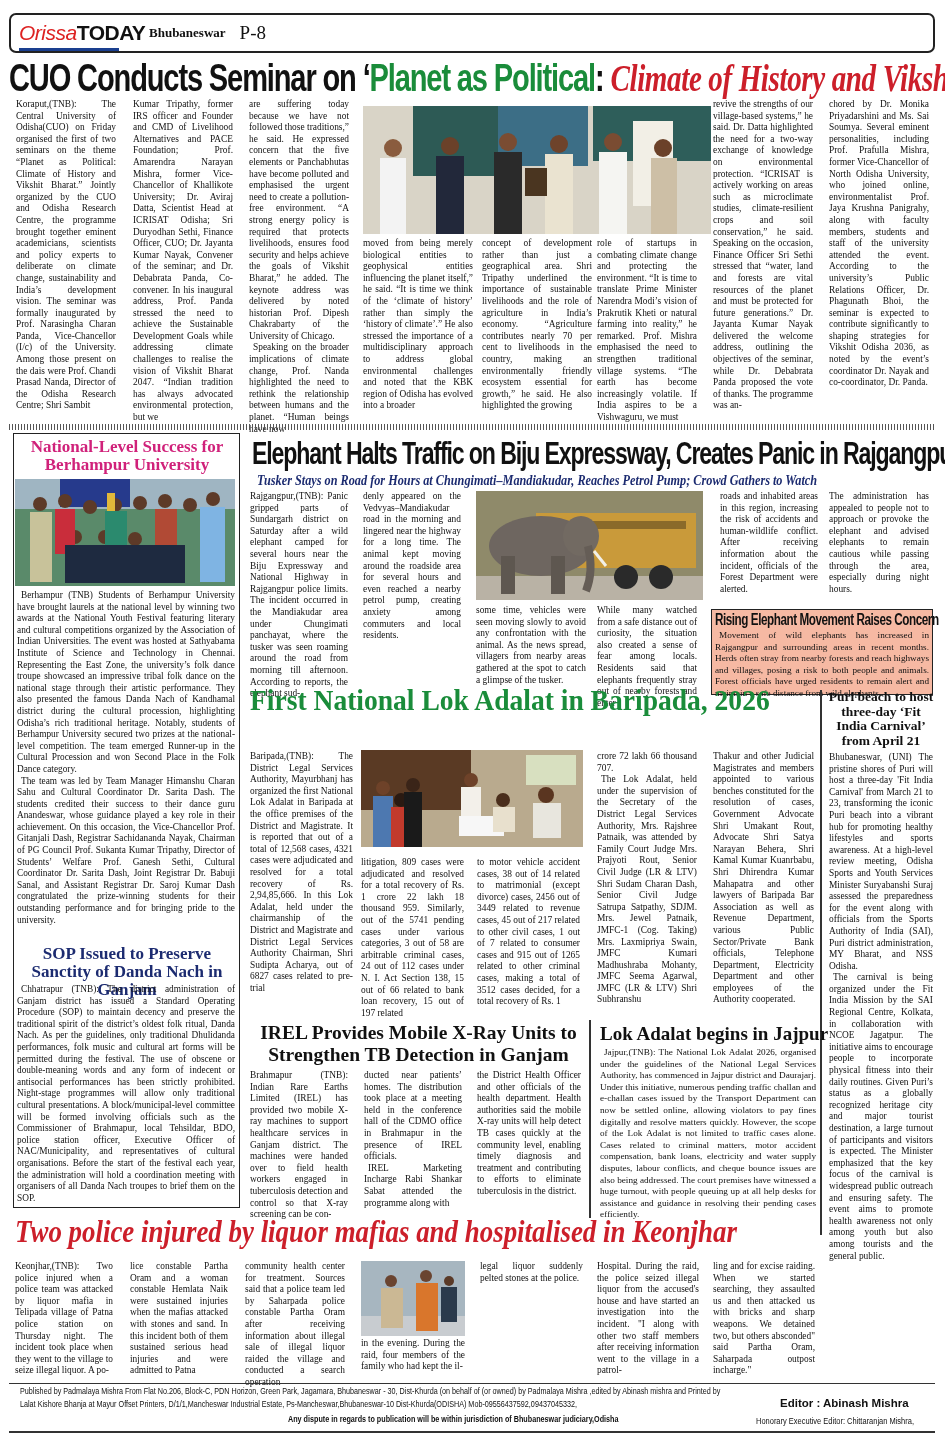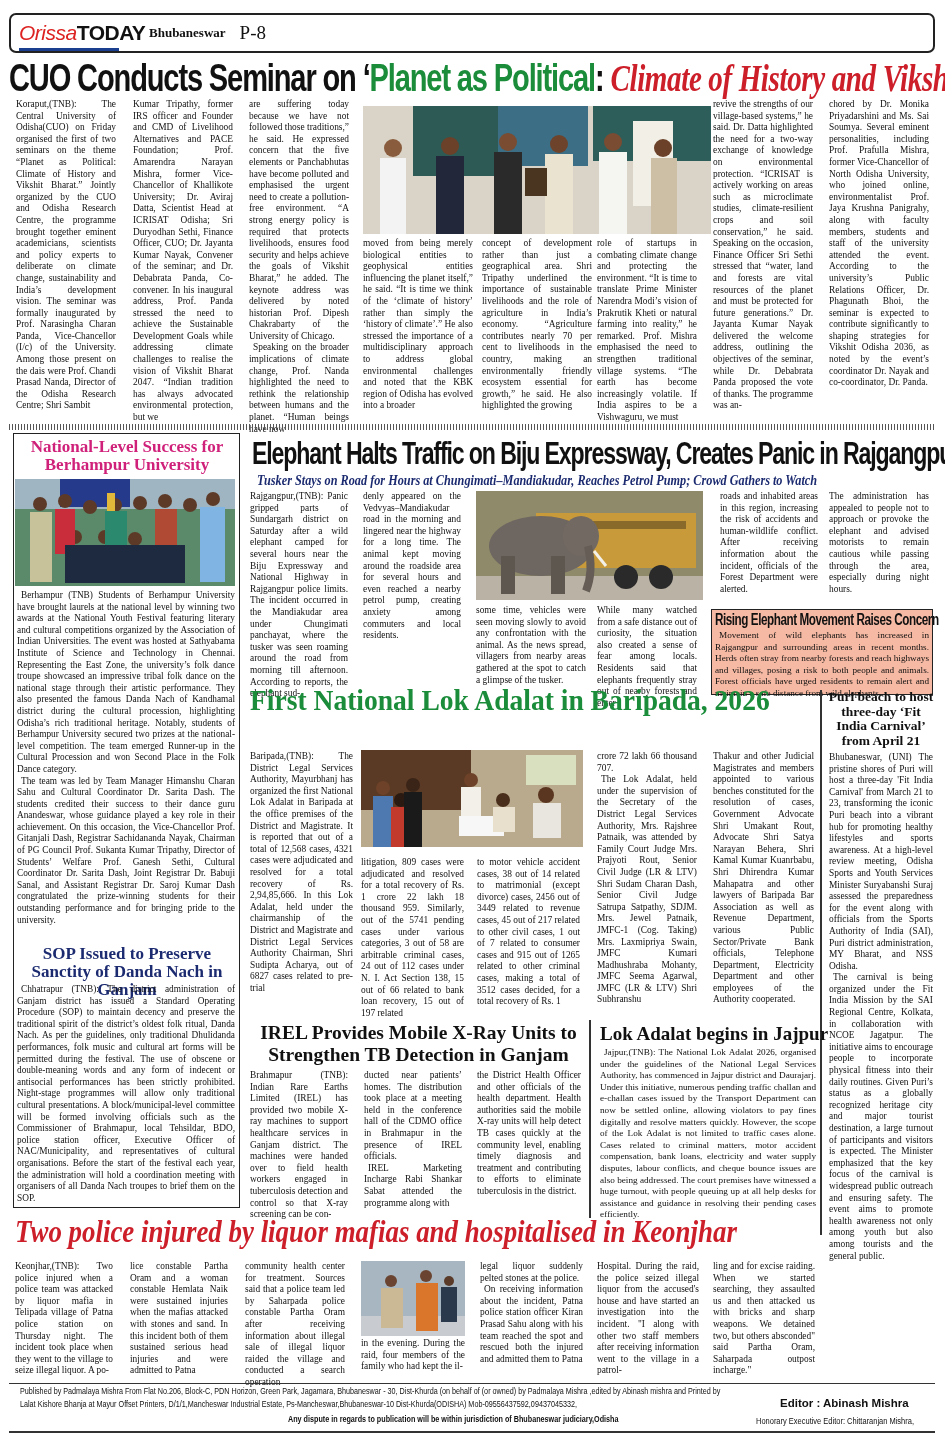--- a/index.html
+++ b/index.html
@@ -137,21 +137,21 @@
     <rect x="25" y="65" width="14" height="38" fill="#5e5750"></rect>
     <rect x="75" y="65" width="14" height="38" fill="#5e5750"></rect>
     <ellipse cx="105" cy="45" rx="18" ry="20" fill="#726a62"></ellipse>
     <path d="M112 55 Q118 80 110 100" stroke="#655d56" stroke-width="8" fill="none"></path>
     <path d="M118 60 L130 75" stroke="#f2f0e8" stroke-width="3"></path>
   </svg>
 </div>
 <div class="abs txt" style="left:476px;top:605px;width:110px;">some time, vehicles were seen moving slowly to avoid any confrontation with the animal. As the news spread, villagers from nearby areas gathered at the spot to catch a glimpse of the tusker.</div>
 <div class="abs txt" style="left:597px;top:605px;width:100px;">While many watched from a safe distance out of curiosity, the situation also created a sense of fear among locals. Residents said that elephants frequently stray out of nearby forests and enter</div>
 <div class="abs txt" style="left:678px;top:491px;width:98px;margin-left:42px;">roads and inhabited areas in this region, increasing the risk of accidents and human-wildlife conflict. After receiving information about the incident, officials of the Forest Department were alerted.</div>
-<div class="abs txt" style="left:829px;top:491px;width:100px;">The administration has appealed to people not to approach or provoke the elephant and advised motorists to remain cautious while passing through the area, especially during night hours.</div>
+<div class="abs txt" style="left:829px;top:491px;width:100px;">The administration has appealed to people not to approach or provoke the elephant and advised elephants to remain cautious while passing through the area, especially during night hours.</div>
 <div class="abs box" style="left:711px;top:601px;width:222px;height:86px;background:#f6b9a3;margin-top:8px;">
   <div style="font-family:'Liberation Sans',sans-serif;font-weight:bold;font-size:16px;line-height:20px;white-space:nowrap;transform:scaleX(0.73);transform-origin:left top;padding-left:4px;letter-spacing:-0.6px;">Rising Elephant Movement Raises Concern</div>
   <div class="txt" style="padding:0 3px;font-size:9.2px;">
     <p>Movement of wild elephants has increased in Rajgangpur and surrounding areas in recent months. Herds often stray from nearby forests and reach highways and villages, posing a risk to both people and animals. Forest officials have urged residents to remain alert and maintain a safe distance from wild elephants.</p>
   </div>
 </div>
 
 <div class="abs" style="left:250px;top:684px;font-size:29px;font-weight:bold;color:#1a8c3a;line-height:32px;white-space:nowrap;transform:scaleX(0.95);transform-origin:left top;">First National Lok Adalat in Baripada, 2026</div>
 <div class="abs txt" style="left:250px;top:751px;width:103px;">Baripada,(TNB): The District Legal Services Authority, Mayurbhanj has organized the first National Lok Adalat in Baripada at the office premises of the District and Magistrate. It is reported that out of a total of 12,568 cases, 4321 cases were adjudicated and resolved for a total recovery of Rs. 2,94,85,666. In this Lok Adalat, held under the chairmanship of the District and Magistrate and District Legal Services Authority Chairman, Shri Sudipta Acharya, out of 6827 cases related to pre-trial</div>
 <div class="abs photo" style="left:361px;top:750px;width:222px;height:97px;">
@@ -215,21 +215,20 @@
       <rect x="20" y="27" width="22" height="40" fill="#cbb894"></rect>
     <circle cx="65" cy="15" r="6" fill="#6a4430"></circle>
       <rect x="55" y="22" width="22" height="48" fill="#d9762c"></rect>
     <circle cx="88" cy="20" r="5" fill="#5a3a28"></circle>
       <rect x="80" y="26" width="16" height="35" fill="#2a3a4c"></rect>
   </svg>
 </div>
 <div class="abs txt" style="left:361px;top:1338px;width:104px;">in the evening. During the raid, four members of the family who had kept the il-</div>
 <div class="abs txt" style="left:480px;top:1261px;width:103px;">
   <span>legal liquor suddenly pelted stones at the police.</span>
-  <p>On receiving information about the incident, Patna police station officer Kiran Prasad Sahu along with his team reached the spot and rescued both the injured and admitted them to Patna</p>
 </div>
 <div class="abs txt" style="left:597px;top:1261px;width:102px;">Hospital. During the raid, the police seized illegal liquor from the accused's house and have started an investigation into the incident. "I along with other two staff members after receiving information went to the village in a patrol-</div>
 <div class="abs txt" style="left:713px;top:1261px;width:102px;">ling and for excise raiding. When we started searching, they assaulted us and then attacked us with bricks and sharp weapons. We detained two, but others absconded" said Partha Oram, Saharpada outpost incharge."</div>
 
 <div class="abs" style="left:9px;top:1383px;width:926px;height:1px;background:#333;"></div>
 <div class="abs footer-txt" style="left:20px;top:1385px;">Published by Padmalaya Mishra From Flat No.206, Block-C, PDN Horizon, Green Park, Jagamara, Bhubaneswar - 30, Dist-Khurda (on behalf of (or owned) by Padmalaya Mishra ,edited by Abinash mishra and Printed by</div>
 <div class="abs footer-txt" style="left:20px;top:1398px;">Lalat Kishore Bhanja at Mayur Offset Printers, D/1/1,Mancheswar Industrial Estate, Ps-Mancheswar,Bhubaneswar-10 Dist-Khurda(ODISHA) Mob-09556437592,09437045332,</div>
 <div class="abs" style="left:780px;top:1397px;font-family:'Liberation Sans',sans-serif;font-weight:bold;font-size:11.5px;white-space:nowrap;">Editor : Abinash Mishra</div>
 <div class="abs footer-txt" style="left:288px;top:1413px;font-weight:bold;">Any dispute in regards to publication will be within jurisdiction of Bhubaneswar judiciary,Odisha</div>
 <div class="abs footer-txt" style="left:756px;top:1415px;font-size:8.5px;">Honorary Executive Editor: Chittaranjan Mishra,</div>

